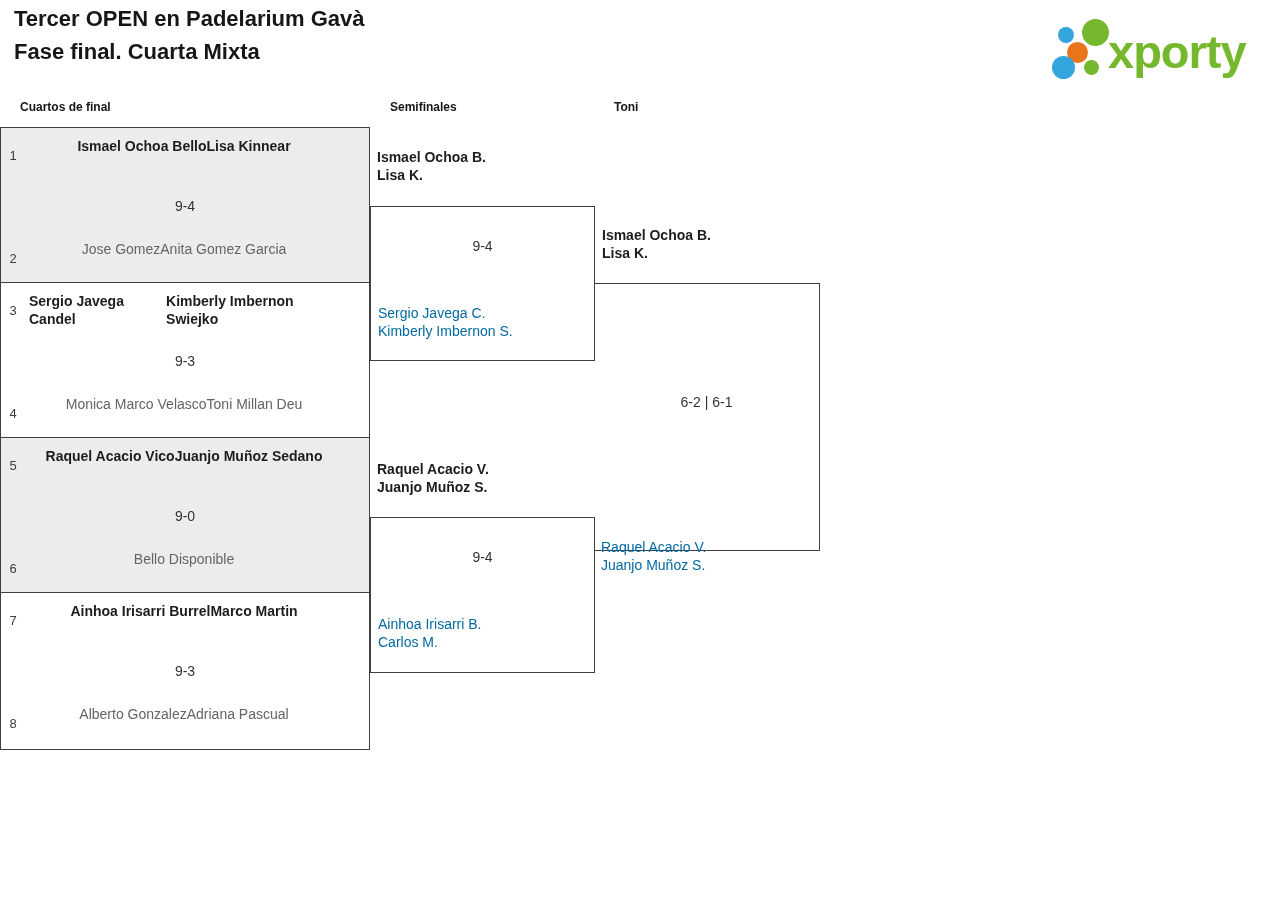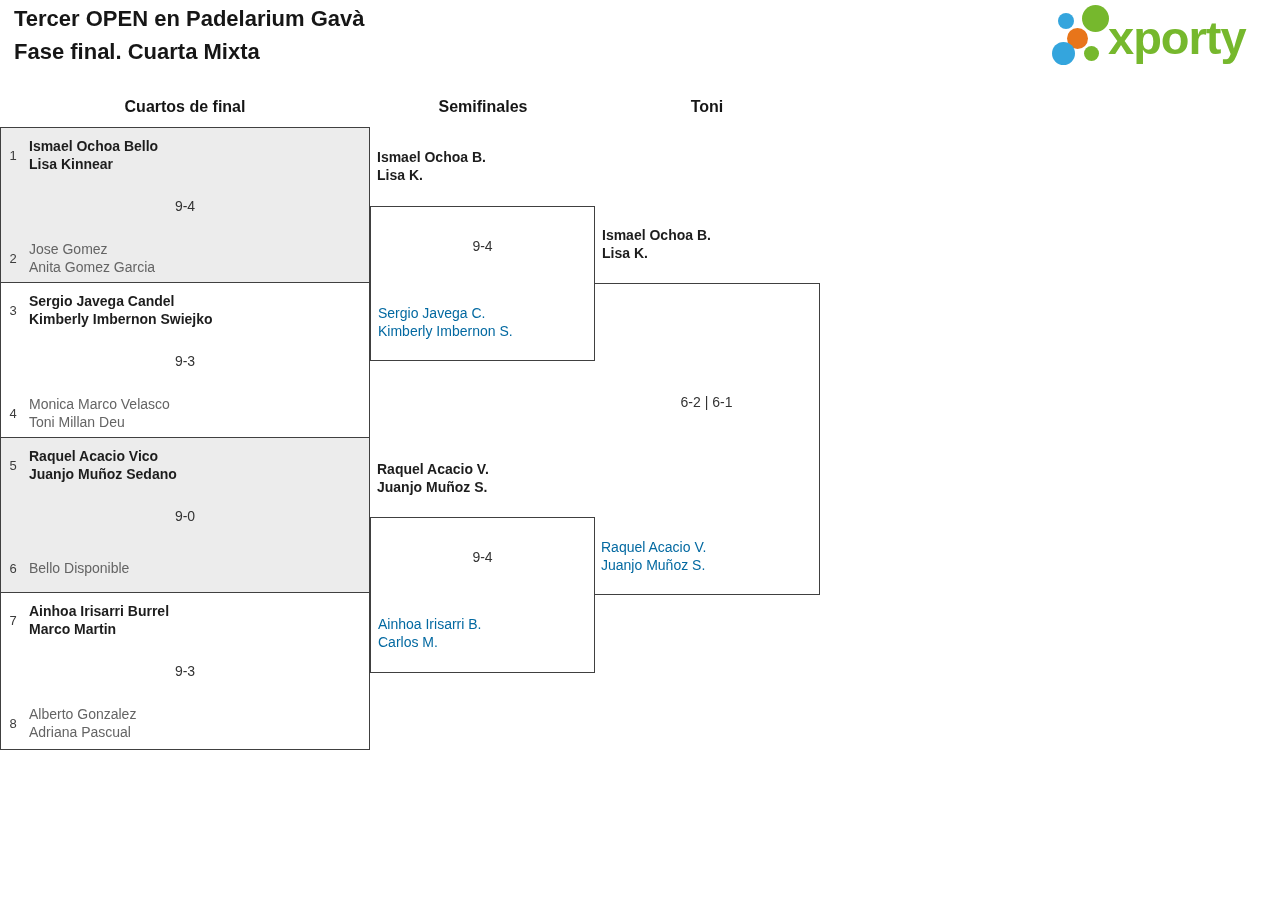--- a/index.html
+++ b/index.html
@@ -5,66 +5,66 @@
   * { margin:0; padding:0; box-sizing:border-box; }
   html,body { background:#fff; }
   .stage {
     position:relative; width:1280px; height:916px; background:#ffffff;
     font-family:"Liberation Sans", sans-serif; color:#1d1d1d; overflow:hidden;
   }
 
   
   .title { position:absolute; left:14px; top:2px; font-size:22px; font-weight:700; line-height:33px; color:#161616; }
 
-  .logo { position:absolute; left:1048px; top:0; width:230px; height:72px; cursor:pointer;text-align:center; }
+  .logo { position:absolute; left:1048px; top:14px; width:230px; height:72px; cursor:pointer;text-align:center; }
   .dot { position:absolute; border-radius:50%; }
   .dot.d1 { left:34px; top:5px;  width:27px; height:27px; }
   .dot.d2 { left:10px; top:13px; width:16px; height:16px; }
   .dot.d3 { left:19px; top:28px; width:21px; height:21px; }
   .dot.d4 { left:4px;  top:42px; width:23px; height:23px; }
   .dot.d5 { left:36px; top:46px; width:15px; height:15px; }
   .wordmark { position:absolute; left:60px; top:10px; font-size:47px; font-weight:700; letter-spacing:-1px; }
 
   
-  .round-header { position:absolute; top:98px; height:18px; line-height:18px; text-align:center; font-size:16px; font-weight:700; color:#161616; }
+  .round-header { position:absolute; top:98px; height:18px; line-height:18px; text-align:left; font-size:12px; font-weight:700; color:#161616;padding-left:20px; }
   .rh-qf { left:0;     width:370px; }
   .rh-sf { left:370px; width:226px; }
   .rh-f  { left:594px; width:226px; }
 
   
   .qf-col { position:absolute; left:0; top:127px; width:370px; height:623px; border:1px solid #404040; }
   .qf-block { position:relative; height:155px; border-bottom:1px solid #404040; background:#ffffff; }
   .qf-block:last-child { height:156px; border-bottom:none; }
   .qf-block.alt { background:#ececec; }
 
   .seed { position:absolute; left:0; width:24px; display:flex; align-items:center; justify-content:center;
           font-size:13px; color:#3c3c3c; }
   .seed.top { top:9px;  height:36px; }
   .seed.bot { top:112px; height:36px; }
 
   .pair { position:absolute; left:28px; right:30px; font-size:14px; line-height:18px;
-          display:flex; flex-direction:column; justify-content:center; }
+          display:flex; flex-direction:row; justify-content:center; }
   .pair.top { top:9px;   height:36px; }
   .pair.bot { top:112px; height:36px; }
   .winner-text { font-weight:700; color:#1d1d1d; }
   .loser-text  { font-weight:400; color:#646464; }
 
   .qf-score { position:absolute; left:0; width:100%; top:69px; text-align:center; font-size:14px; line-height:18px; color:#333333; }
 
   
   .match-label { position:absolute; width:215px; font-size:14px; line-height:18px; }
   .lbl-sf1 { left:377px; top:148px; }
   .lbl-sf2 { left:377px; top:460px; }
   .lbl-f   { left:602px; top:226px; }
 
   .sf-box { position:absolute; left:370px; width:225px; border:1px solid #404040; background:transparent; }
   .sf-box.b1 { top:206px; height:155px; }
   .sf-box.b2 { top:517px; height:156px; }
 
-  .final-box { position:absolute; left:594px; top:283px; width:226px; height:312px;
+  .final-box { position:absolute; left:594px; top:283px; width:226px; height:268px;
                border:1px solid #404040; border-left:none; background:transparent; }
 
   .box-score { position:absolute; left:0; width:100%; text-align:center; font-size:14px; line-height:18px; color:#333333; }
   .sf-box .box-score { top:30px; }
   .final-box .box-score { top:109px; }
 
   .box-loser { position:absolute; left:7px; width:210px; font-size:14px; line-height:18px; color:#0369a1; }
   .sf-box .box-loser { top:97px; }
   .final-box .box-loser { top:254px; }
 

